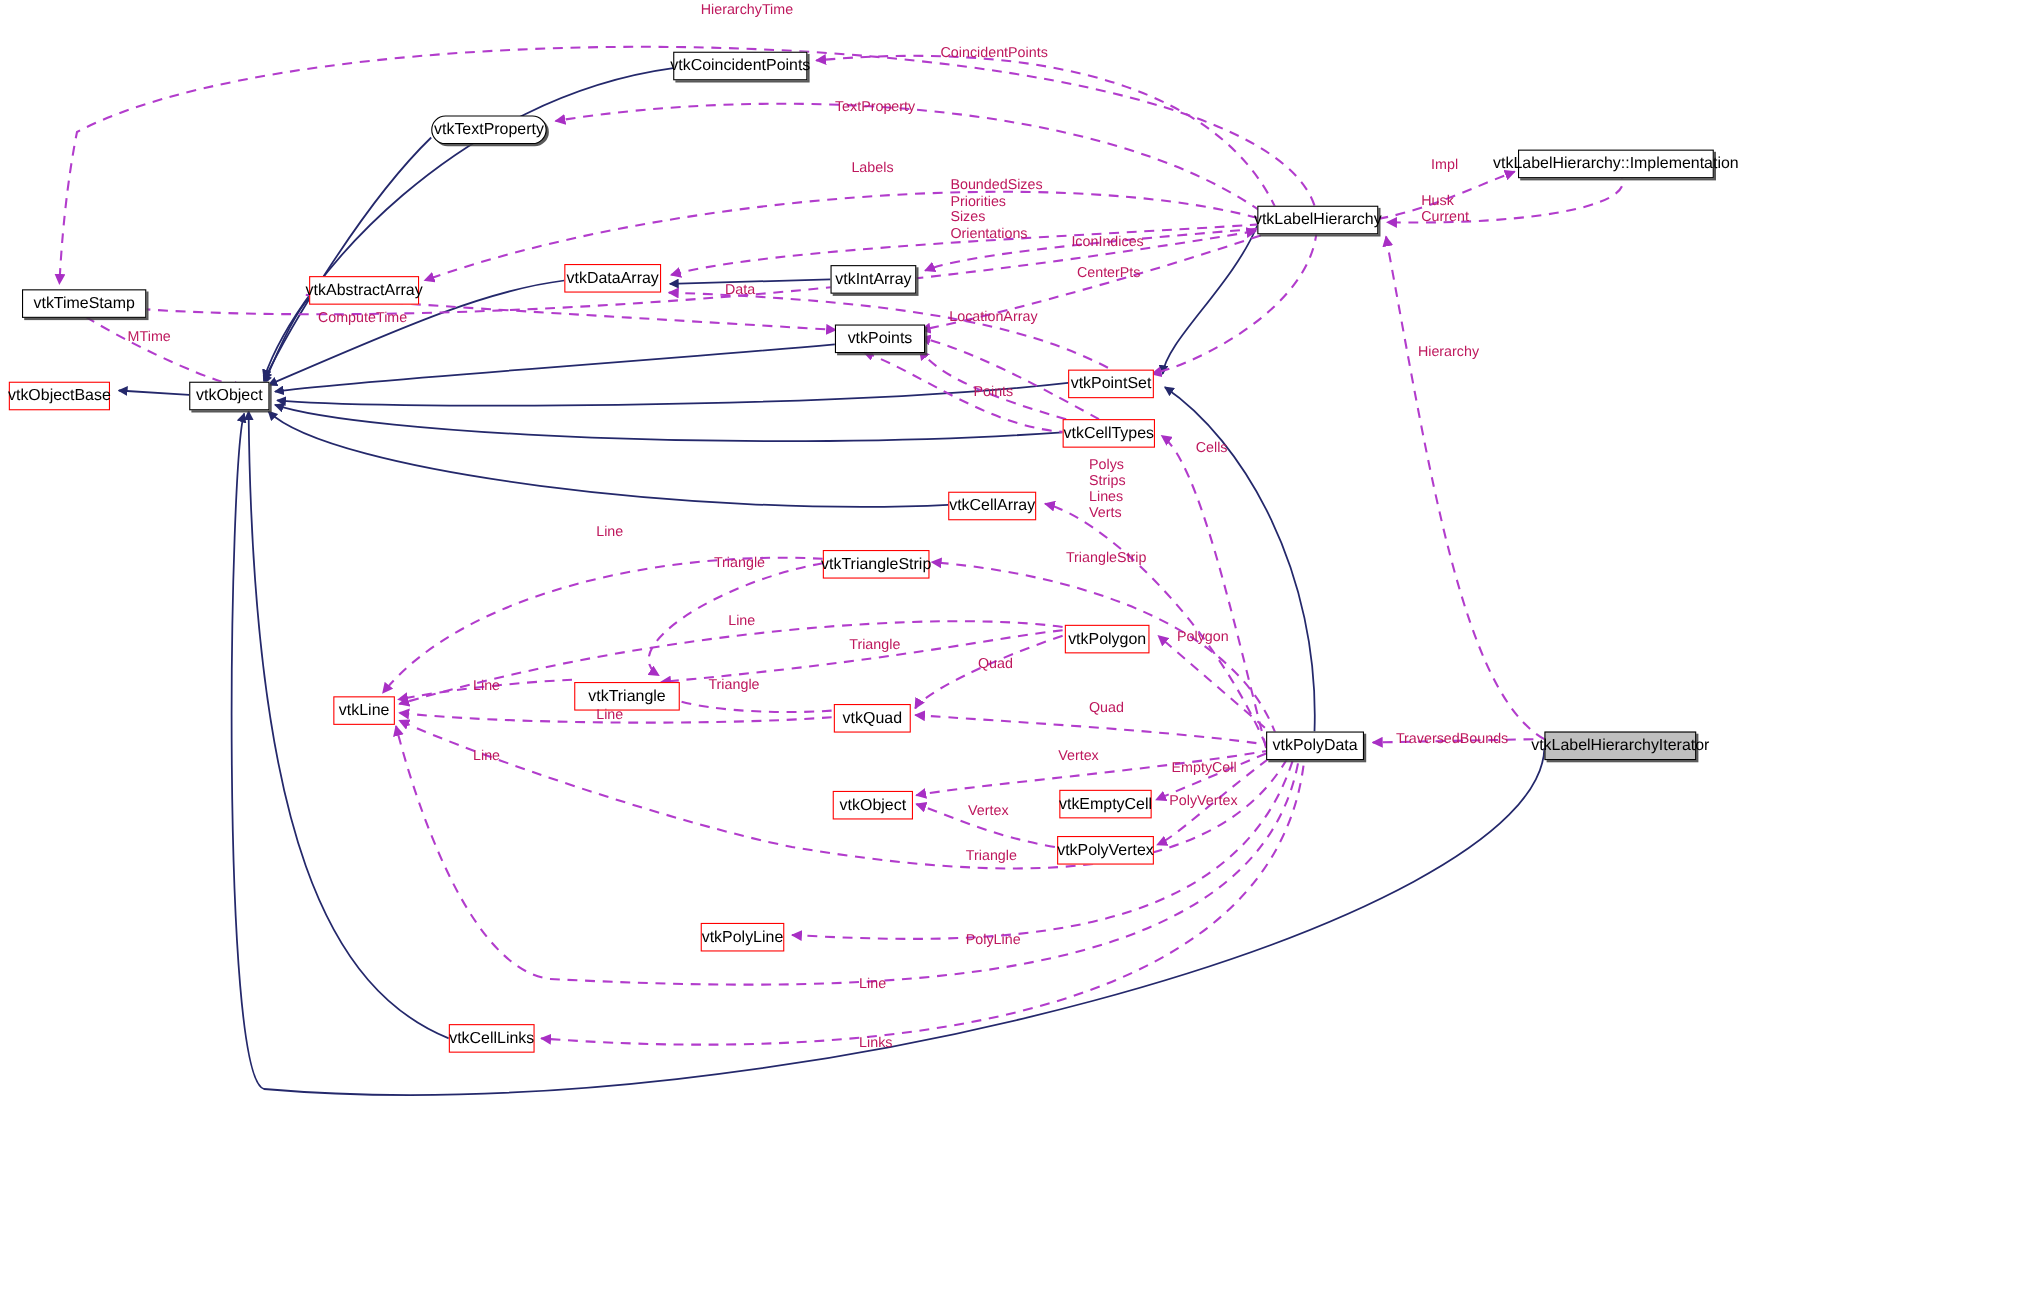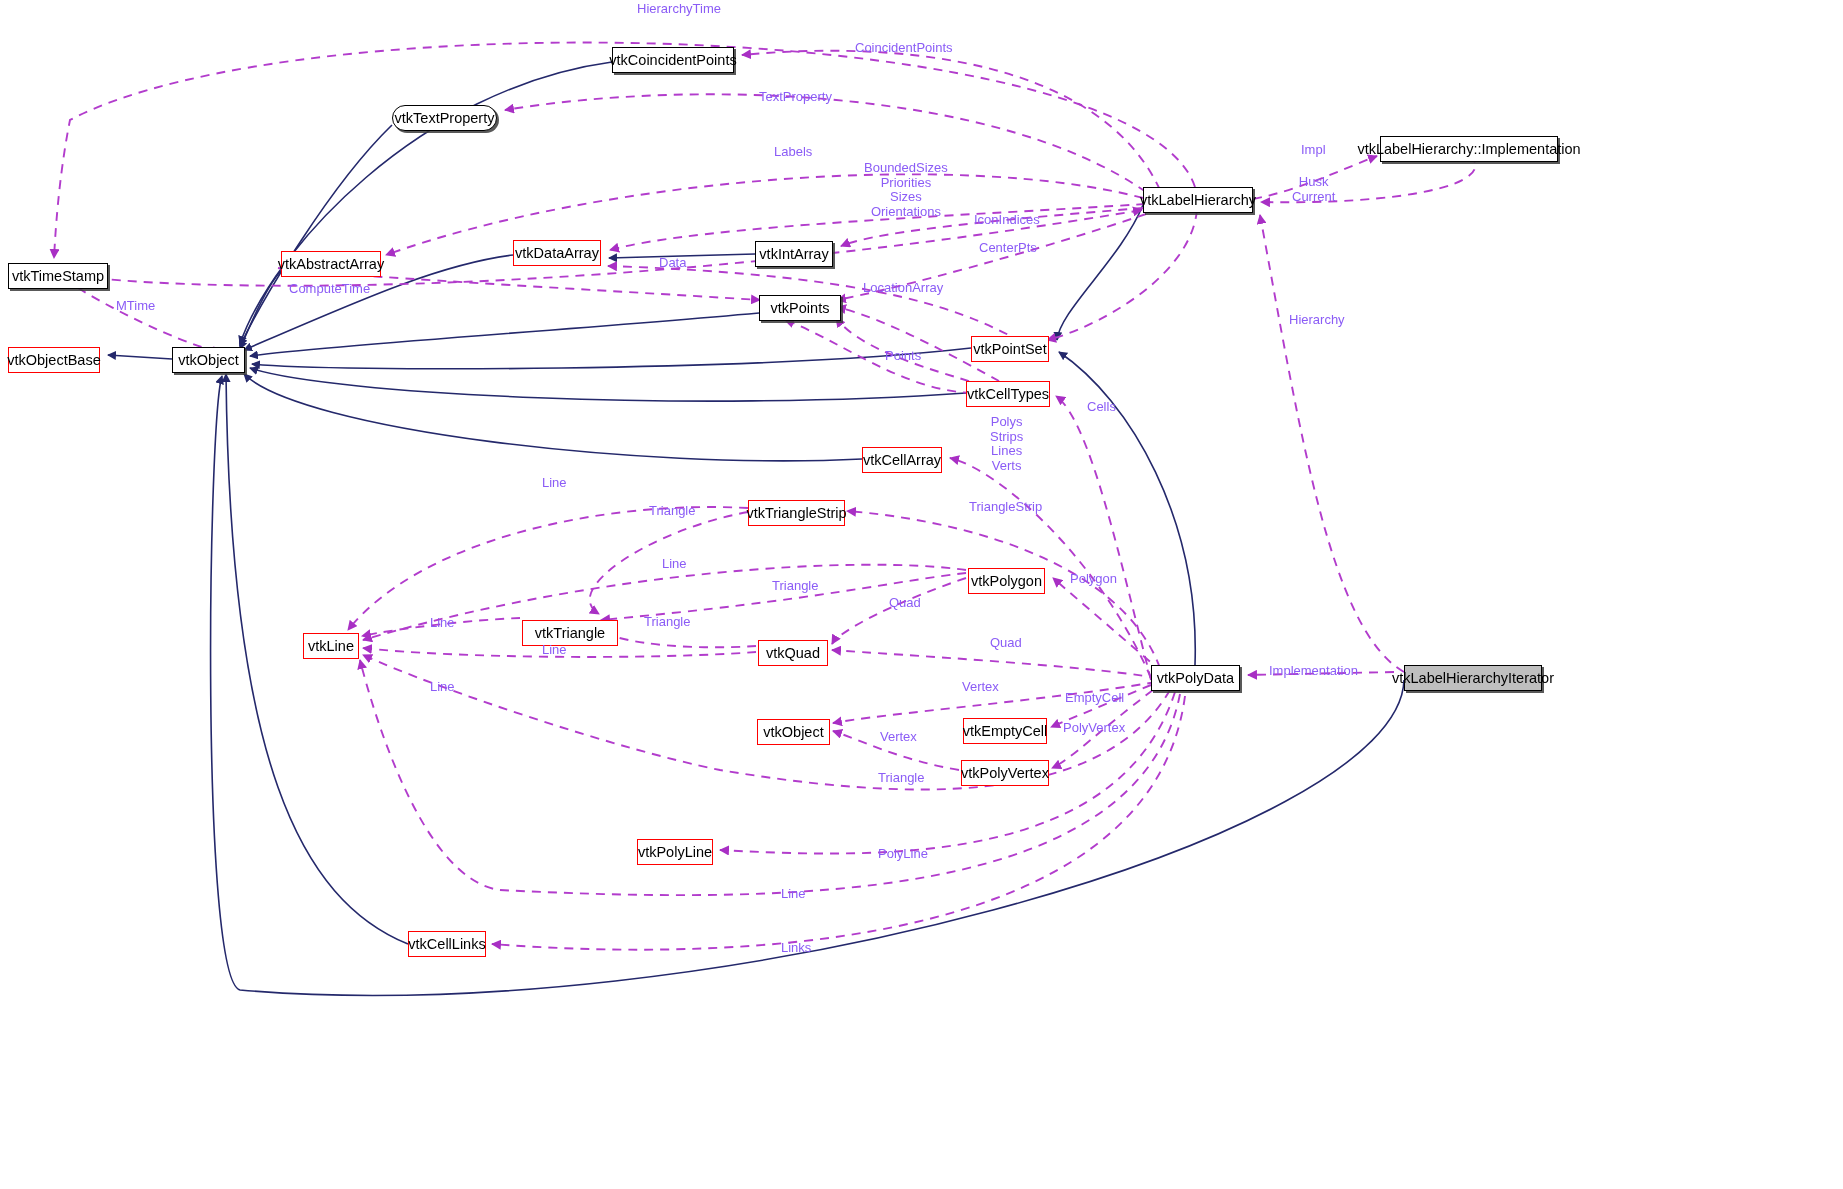--- a/index.html
+++ b/index.html
@@ -44,25 +44,25 @@
     border: 1.5px solid #ff0000;
     box-shadow: none;
   }
   .node.current {
     background: #bfbfbf;
     border: 1px solid #000000;
   }
   .edge-label {
     position: absolute;
     font-size: 13px;
-    color: #8b5cf6;
+    color: #be185d;
     line-height: 1.12;
     white-space: pre;
     background: transparent;
-    text-align: center;
+    text-align: left;
   }
 </style>
 </head>
 <body>
 
 <div id="diagram">
 
   <svg id="edge-layer" viewBox="0 0 1843 1189" xmlns="http://www.w3.org/2000/svg">
     <defs>
       <marker id="arrInh" markerWidth="9" markerHeight="9" refX="8" refY="4.5" orient="auto" markerUnits="userSpaceOnUse">
@@ -128,21 +128,21 @@
       <path d="M1175,692 C1120,860 900,860 720,850"></path>
       <path d="M1180,694 C1140,900 800,905 500,890 C420,880 370,700 360,660"></path>
       <path d="M1185,696 C1150,960 700,960 492,944"></path>
       <path d="M278,268 C320,275 600,290 760,300"></path>
       <path d="M96,278 C200,290 600,300 1142,210"></path>
       <path d="M78,288 C130,320 200,350 222,352"></path>
     </g>
   </svg>
 
   <div id="nodes">
-      <div class="node" style="left: 8px; top: 263px; width: 100px;">vtkTimeStamp</div>
+      <div class="node" style="left: 20px; top: 263px; width: 113px;">vtkTimeStamp</div>
       <div class="node red" style="left: 8px; top: 347px; width: 92px;">vtkObjectBase</div>
       <div class="node" style="left: 172px; top: 347px; width: 73px;">vtkObject</div>
       <div class="node red" style="left: 281px; top: 251px; width: 100px;">vtkAbstractArray</div>
       <div class="node" style="left: 392px; top: 105px; width: 105px; border-radius: 13px;">vtkTextProperty</div>
       <div class="node" style="left: 612px; top: 47px; width: 122px;">vtkCoincidentPoints</div>
       <div class="node red" style="left: 513px; top: 240px; width: 88px;">vtkDataArray</div>
       <div class="node" style="left: 755px; top: 241px; width: 78px;">vtkIntArray</div>
       <div class="node" style="left: 759px; top: 295px; width: 82px;">vtkPoints</div>
       <div class="node" style="left: 1143px; top: 187px; width: 110px;">vtkLabelHierarchy</div>
       <div class="node" style="left: 1380px; top: 136px; width: 178px;">vtkLabelHierarchy::Implementation</div>
@@ -191,21 +191,21 @@
       <div class="edge-label" style="left: 649px; top: 504px;">Triangle</div>
       <div class="edge-label" style="left: 969px; top: 500px;">TriangleStrip</div>
       <div class="edge-label" style="left: 662px; top: 557px;">Line</div>
       <div class="edge-label" style="left: 772px; top: 579px;">Triangle</div>
       <div class="edge-label" style="left: 1070px; top: 572px;">Polygon</div>
       <div class="edge-label" style="left: 889px; top: 596px;">Quad</div>
       <div class="edge-label" style="left: 430px; top: 616px;">Line</div>
       <div class="edge-label" style="left: 644px; top: 615px;">Triangle</div>
       <div class="edge-label" style="left: 542px; top: 643px;">Line</div>
       <div class="edge-label" style="left: 990px; top: 636px;">Quad</div>
-      <div class="edge-label" style="left: 1269px; top: 664px;">Implementation</div>
+      <div class="edge-label" style="left: 1269px; top: 664px;">TraversedBounds</div>
       <div class="edge-label" style="left: 430px; top: 680px;">Line</div>
       <div class="edge-label" style="left: 962px; top: 680px;">Vertex</div>
       <div class="edge-label" style="left: 1065px; top: 691px;">EmptyCell</div>
       <div class="edge-label" style="left: 1063px; top: 721px;">PolyVertex</div>
       <div class="edge-label" style="left: 880px; top: 730px;">Vertex</div>
       <div class="edge-label" style="left: 878px; top: 771px;">Triangle</div>
       <div class="edge-label" style="left: 878px; top: 847px;">PolyLine</div>
       <div class="edge-label" style="left: 781px; top: 887px;">Line</div>
       <div class="edge-label" style="left: 781px; top: 941px;">Links</div>
     </div>

